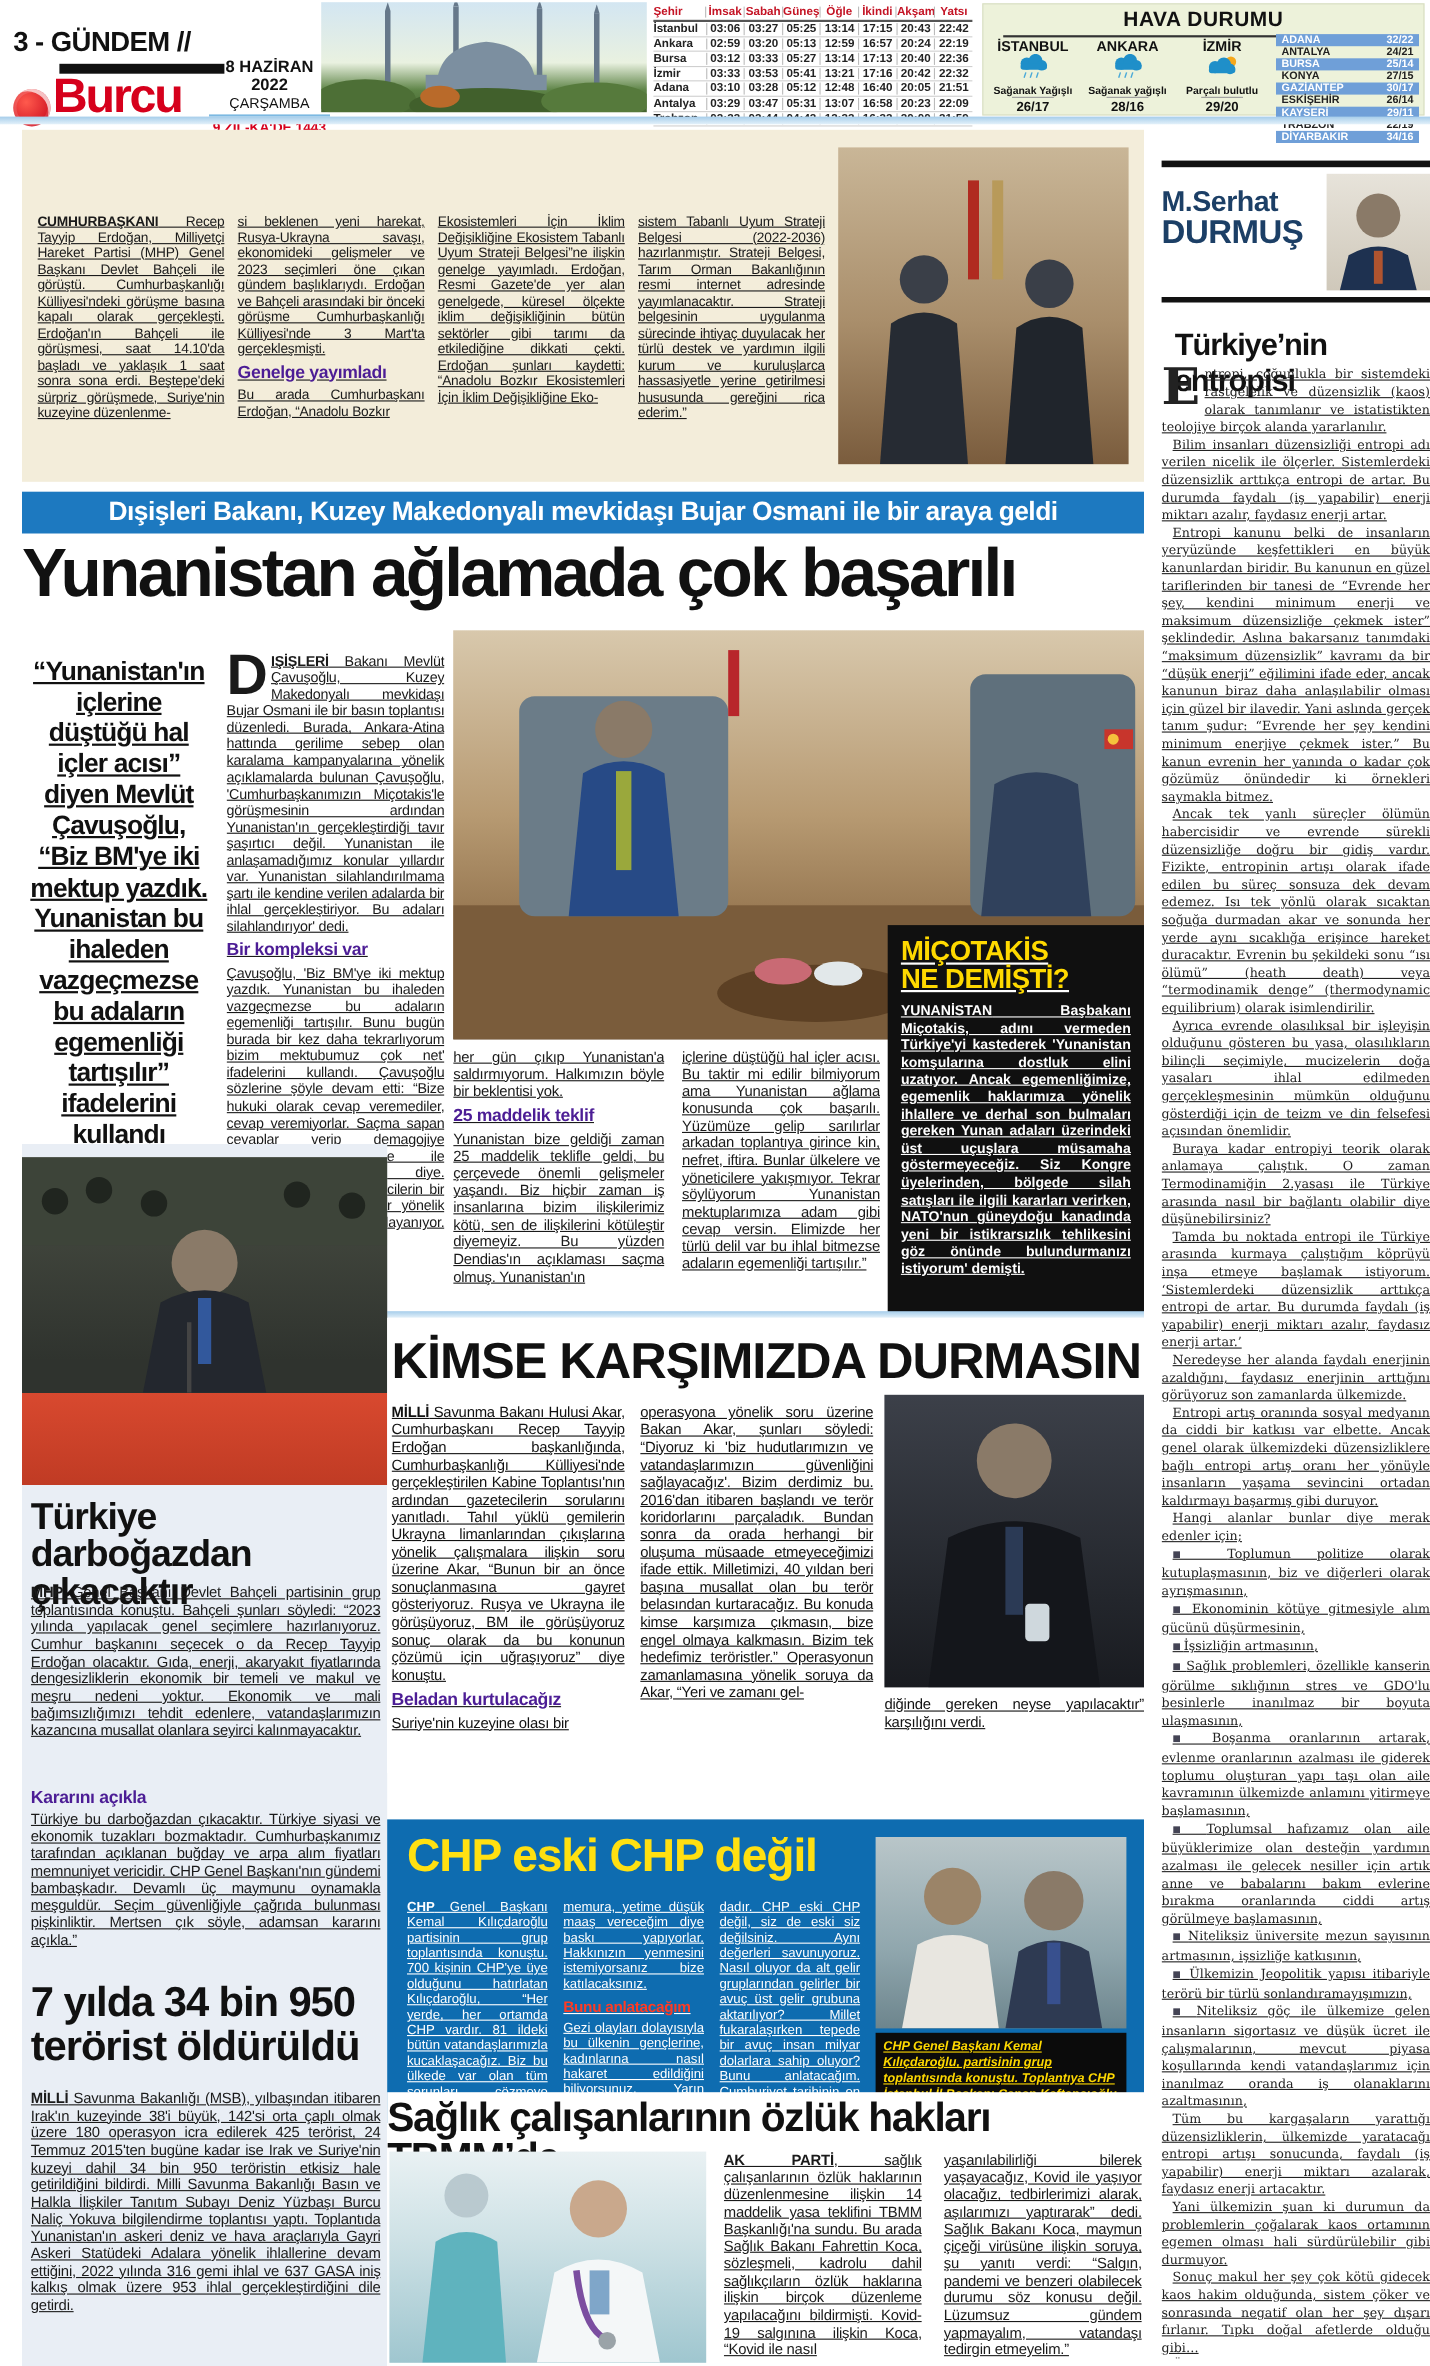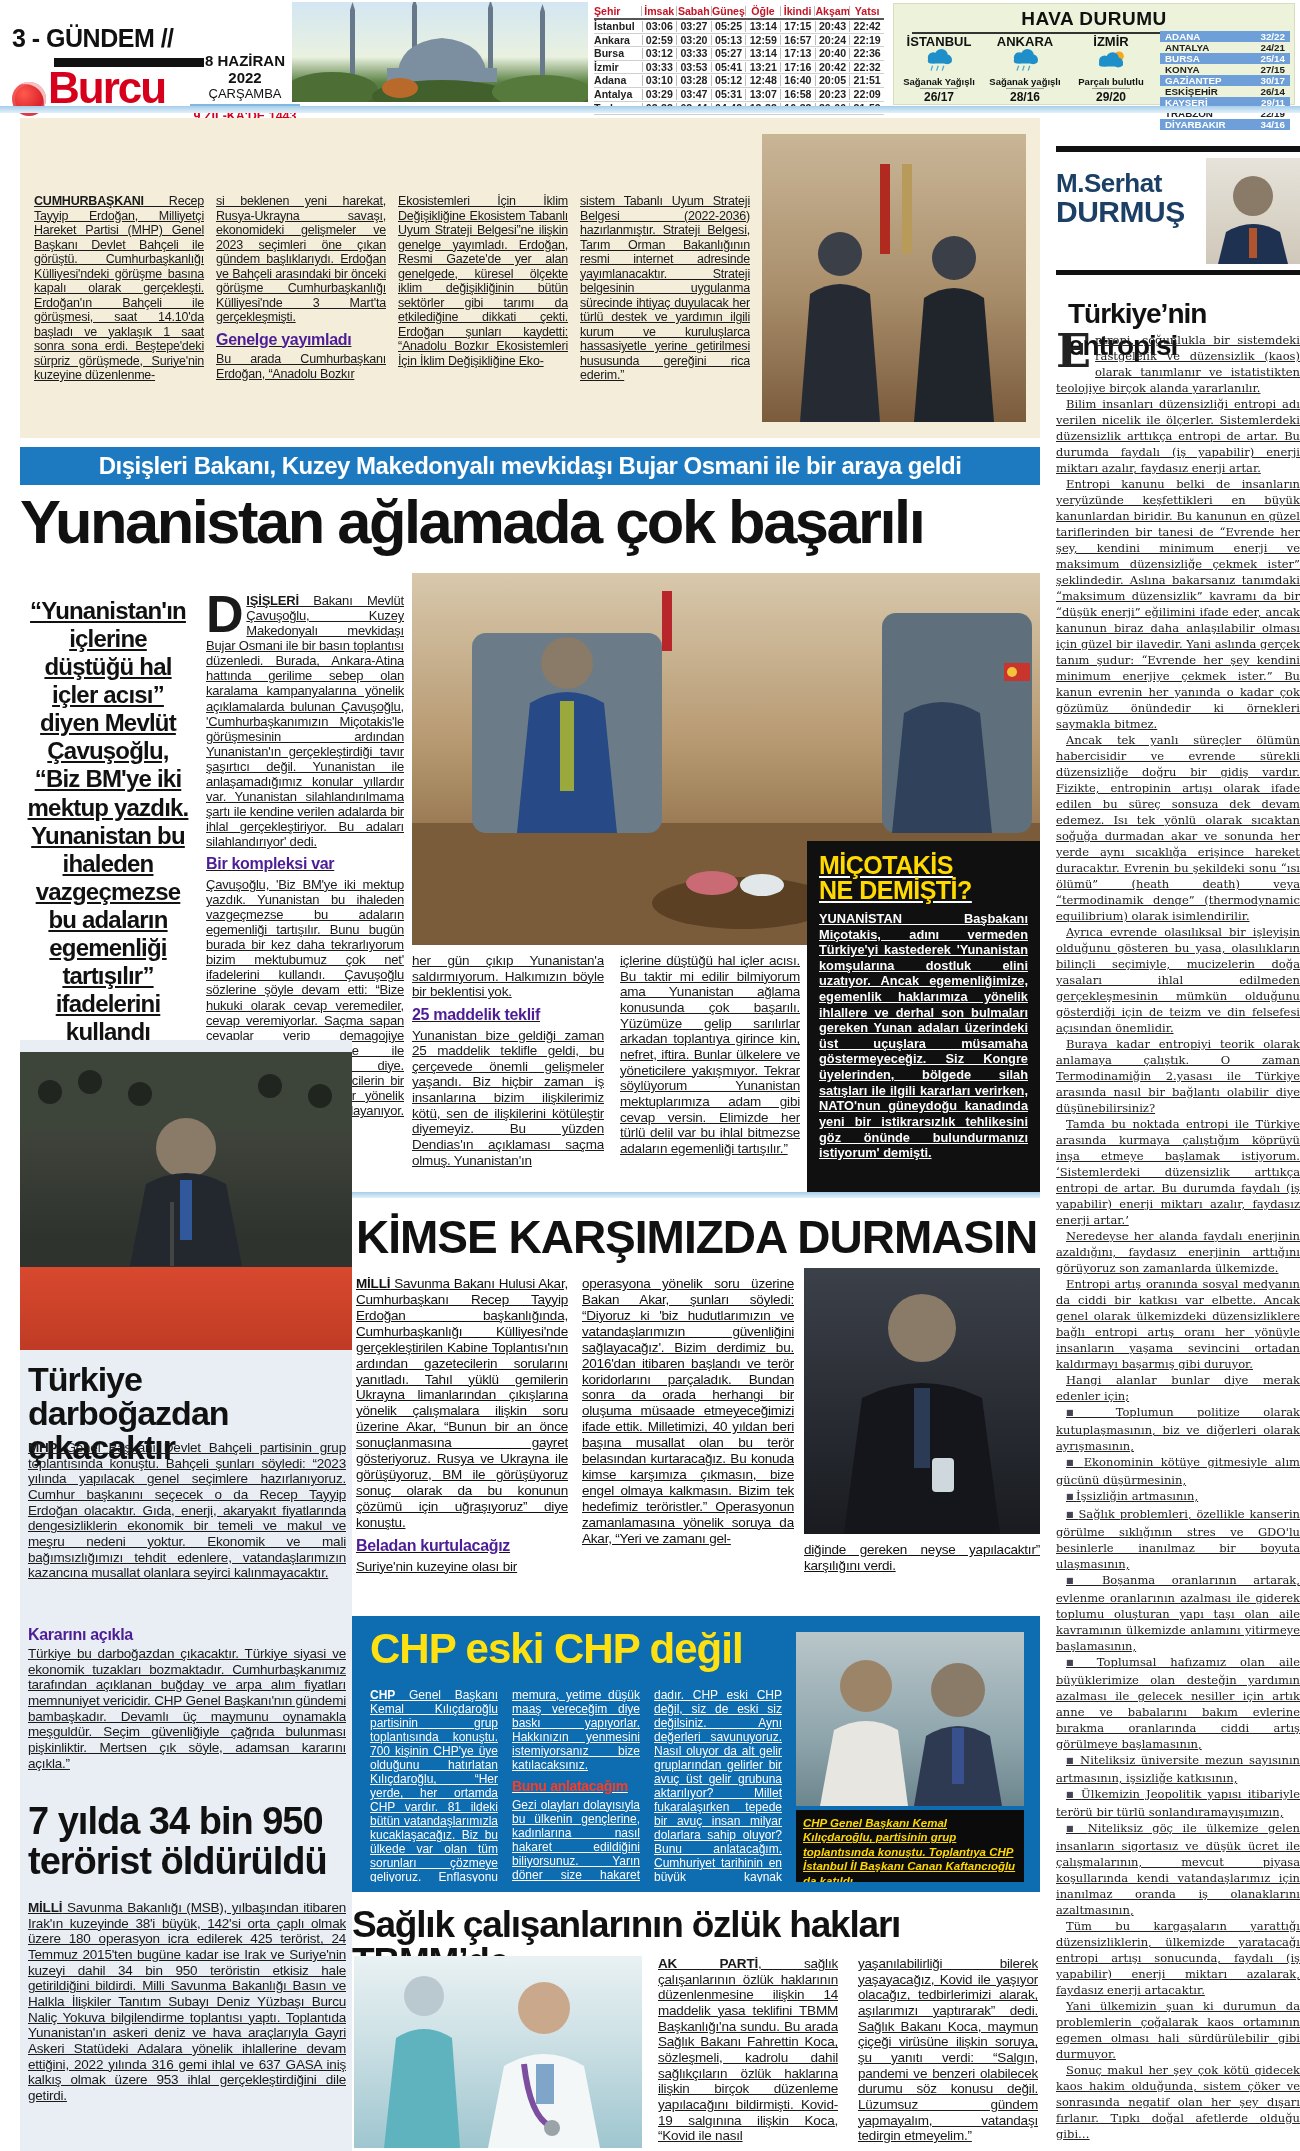--- a/index.html
+++ b/index.html
@@ -478,21 +478,21 @@
         <path d="M40 266 L58 130 Q118 100 178 130 L196 266 Z" fill="#14161b"></path>
         <rect x="110" y="120" width="16" height="80" fill="#2b3a55"></rect>
         <rect x="128" y="190" width="22" height="34" rx="4" fill="#cfd8dd"></rect>
       </svg>
     </div>
     <div class="abs kimse-col overflow" style="left:452px;top:344px;width:236px;height:60px;">
       <p style="margin:0;">diğinde gereken neyse yapılacaktır” karşılığını verdi.</p>
     </div>
   </section>
 
-  <section class="abs chpbox" style="left:352px;top:1616px;width:688px;height:276px;">
+  <section class="abs chpbox" style="left:352px;top:1654px;width:688px;height:276px;">
     <h1 class="hl-chp abs" style="left:18px;top:12px;margin:0;">CHP eski CHP değil</h1>
     <div class="abs chp-col overflow" style="left:18px;top:72px;width:128px;height:194px;">
       <p style="margin:0;"><span class="lead">CHP</span><span> Genel Başkanı Kemal Kılıçdaroğlu partisinin grup toplantısında konuştu. 700 kişinin CHP'ye üye olduğunu hatırlatan Kılıçdaroğlu, “Her yerde, her ortamda CHP vardır. 81 ildeki bütün vatandaşlarımızla kucaklaşacağız. Biz bu ülkede var olan tüm sorunları çözmeye geliyoruz. Enflasyonu düşük gösteriyorlar. Bu ne demek; emekliye,</span></p>
     </div>
     <div class="abs chp-col overflow" style="left:160px;top:72px;width:128px;height:194px;">
       <p style="margin:0;">memura, yetime düşük maaş vereceğim diye baskı yapıyorlar. Hakkınızın yenmesini istemiyorsanız bize katılacaksınız.</p>
       <div class="subhead" style="font-size:14px;">Bunu anlatacağım</div>
       <p style="margin:0;">Gezi olayları dolayısıyla bu ülkenin gençlerine, kadınlarına nasıl hakaret edildiğini biliyorsunuz. Yarın döner size hakaret ederler. Devlet anaların ayaklarının altın-</p>
     </div>
     <div class="abs chp-col overflow" style="left:302px;top:72px;width:128px;height:194px;">

